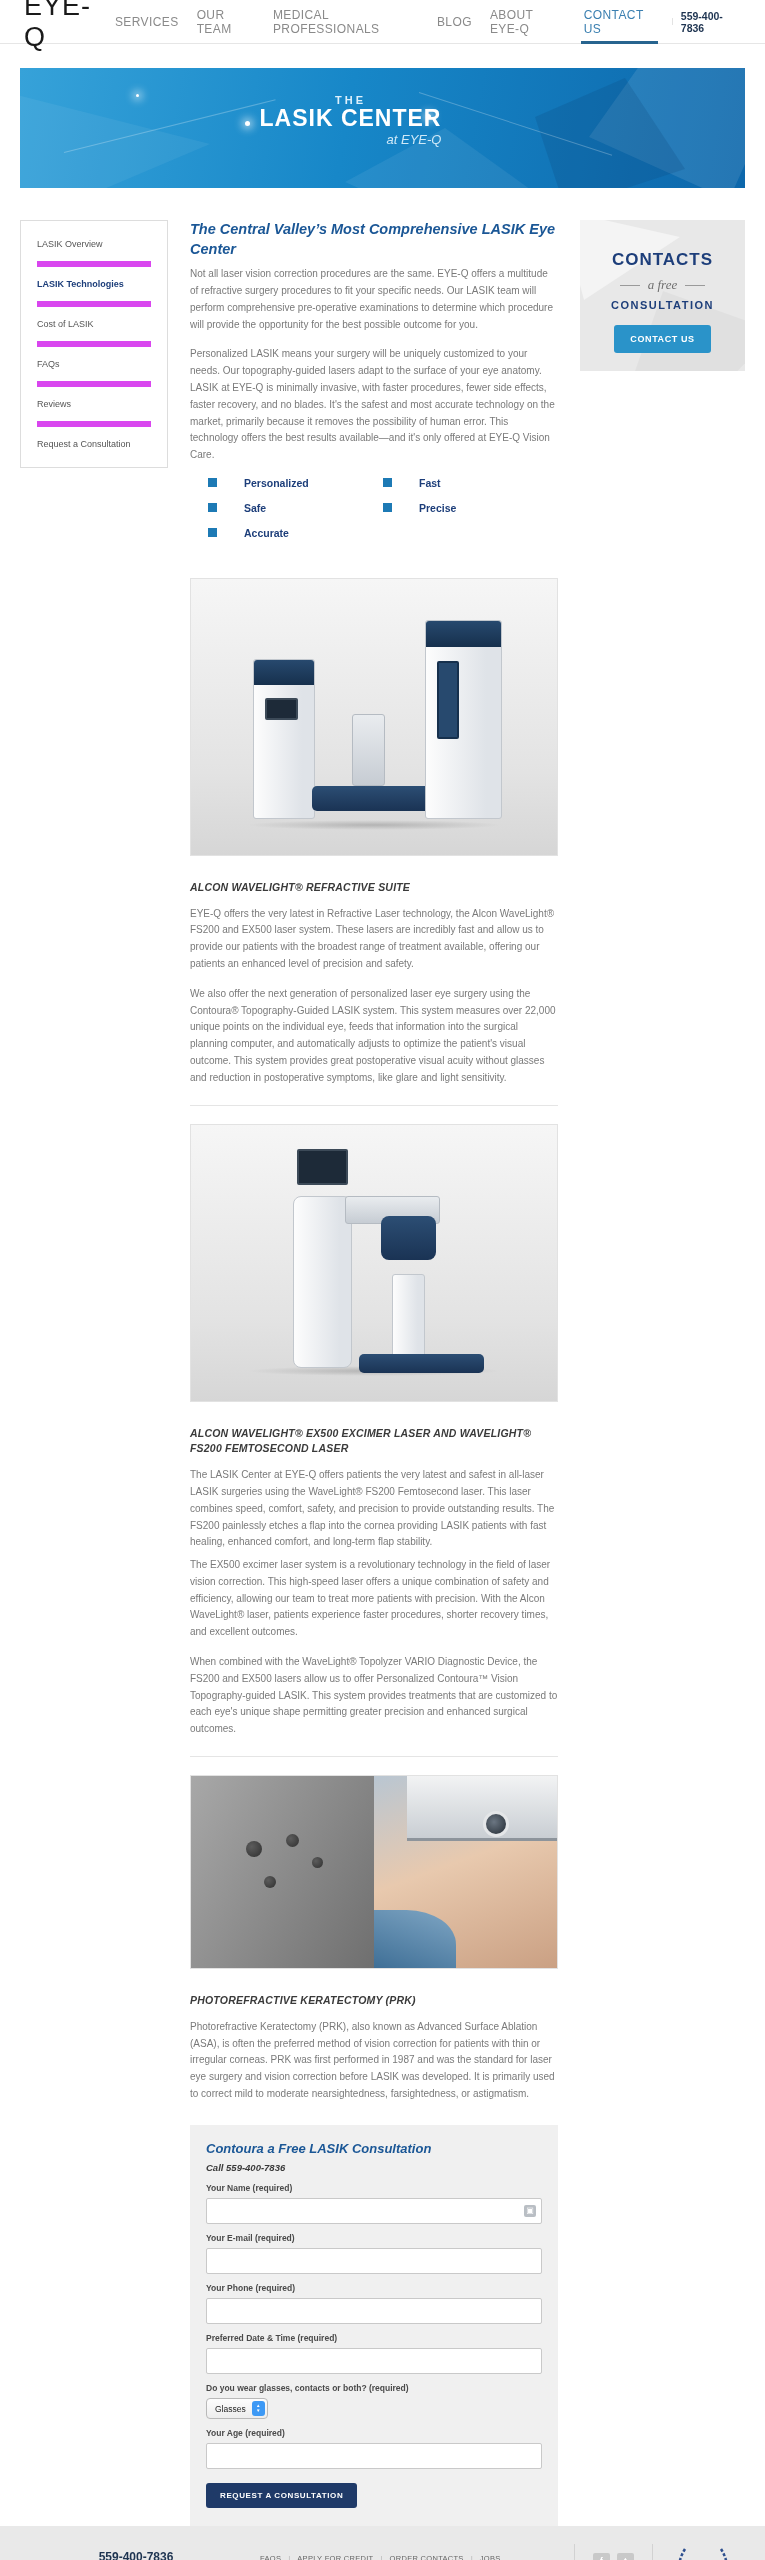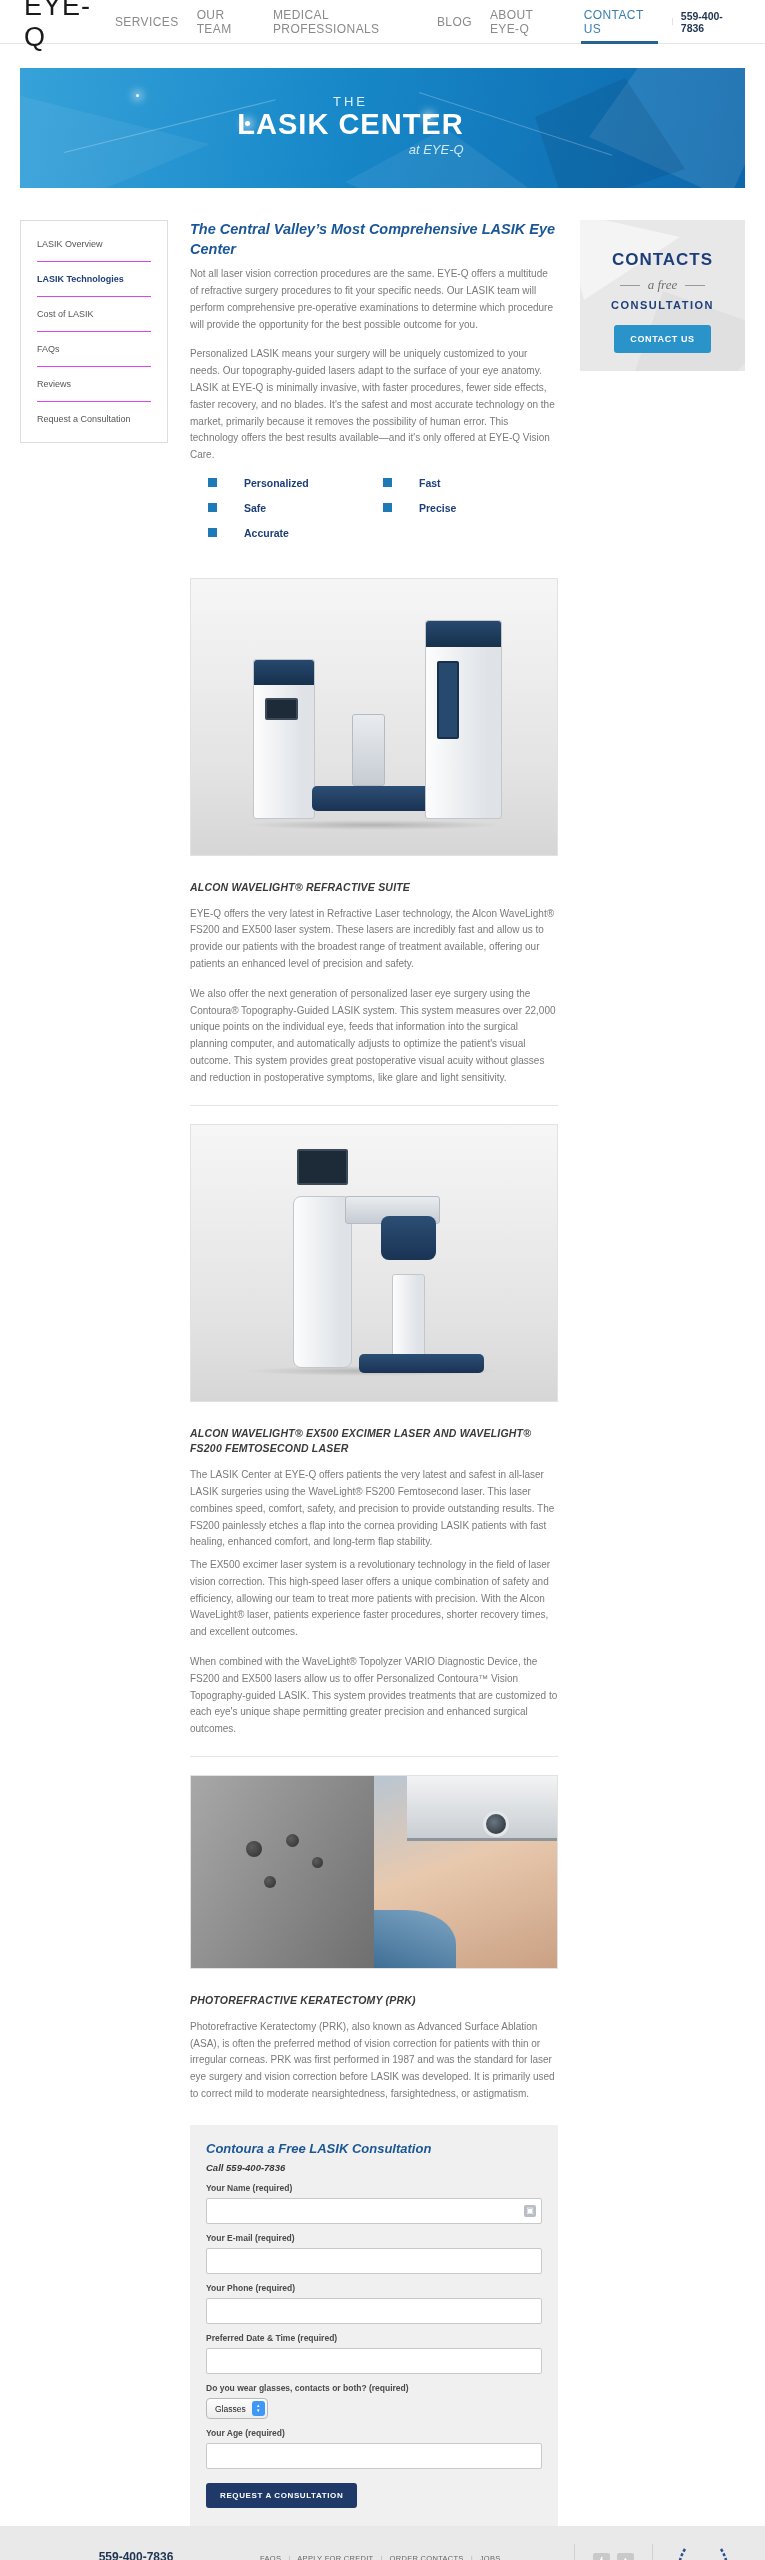--- a/index.html
+++ b/index.html
@@ -37,33 +37,33 @@
   .f2 { right:60px; top:10px; width:150px; height:130px; background:rgba(10,60,110,.18);
         clip-path:polygon(0 30%,60% 0,100% 70%,20% 100%); }
   .f3 { left:-30px; top:20px; width:220px; height:140px; background:rgba(255,255,255,.06);
         clip-path:polygon(0 0,100% 40%,10% 100%); }
   .f4 { right:200px; bottom:-30px; width:200px; height:90px; background:rgba(255,255,255,.07);
         clip-path:polygon(0 60%,50% 0,100% 80%,40% 100%); }
   .dot { position:absolute; width:5px; height:5px; border-radius:50%; background:#fff;
          box-shadow:0 0 8px 3px rgba(255,255,255,.65); }
   .hline { position:absolute; height:1px; background:rgba(255,255,255,.25); transform-origin:left; }
   .hero-text { position:absolute; left:0; right:64px; top:26px; text-align:center; color:#fff; }
-  .hero-pre { font-size:13px; letter-spacing:3px; color:#ddf0fc; }
+  .hero-pre { font-size:11px; letter-spacing:3px; color:#ddf0fc;font-weight:bold; }
   .hero-title-wrap { display:inline-block; }
-  .hero-title { font-size:29px; font-weight:bold; letter-spacing:1px; line-height:1.1; }
+  .hero-title { font-size:23px; font-weight:bold; letter-spacing:1px; line-height:1.1; }
   .hero-sub { text-align:right; font-style:italic; font-size:13px; color:#cfe9f8; margin-top:1px; }
 
   
   .content { display:flex; margin:32px 20px 0; gap:22px; align-items:flex-start; }
 
   
   .sidebar { width:148px; flex:none; border:1px solid #ddd; padding:6px 16px; background:#fff; }
   .side-item {
     display:block; padding:12px 0; font-size:9px; color:#555; text-decoration:none;
-    border-bottom:1px solid #d946ef; cursor:pointer;
+    border-bottom:6px solid #d946ef; cursor:pointer;
   }
   .side-item:last-child { border-bottom:none; }
   .side-item.active { color:#1d3e7a; font-weight:bold; }
 
   
   .main { flex:1; min-width:0; }
   h1.page-title { font-size:14.5px; font-style:italic; font-weight:bold; color:#1b5796; line-height:1.35; margin-bottom:7px; }
   .main p { font-size:10px; line-height:1.68; color:#7a7a7a; margin-bottom:13px; }
   .bullets { display:flex; margin:10px 0 26px; padding-left:18px; }
   .bullet-col { width:50%; }

